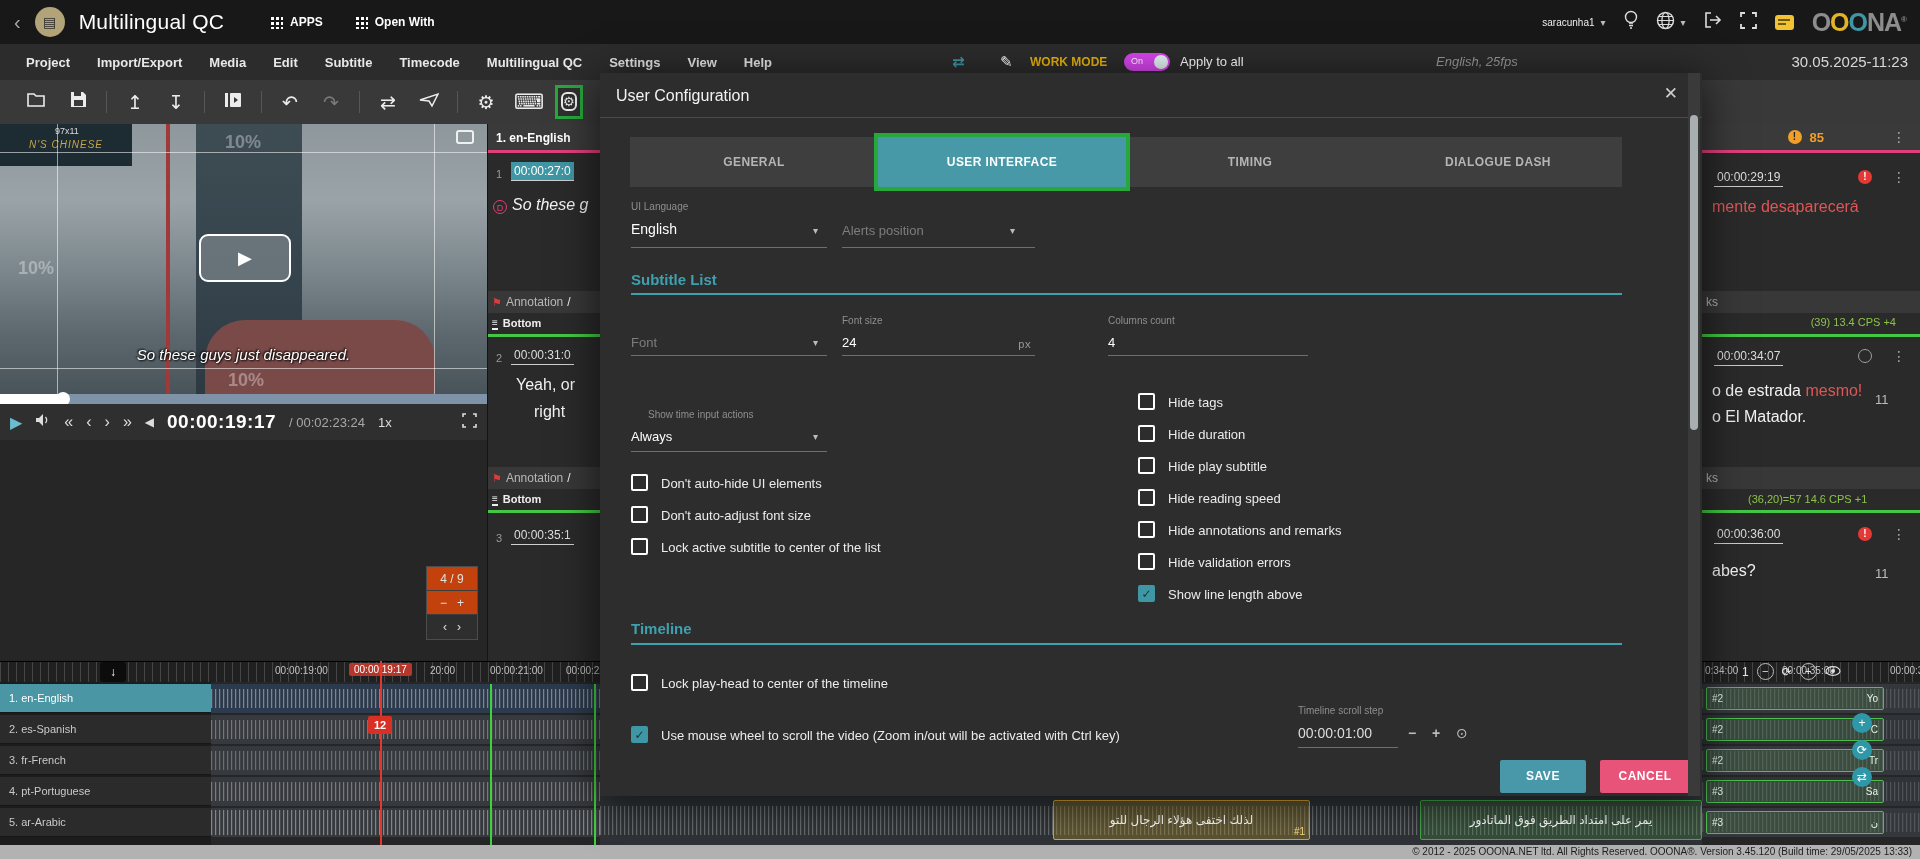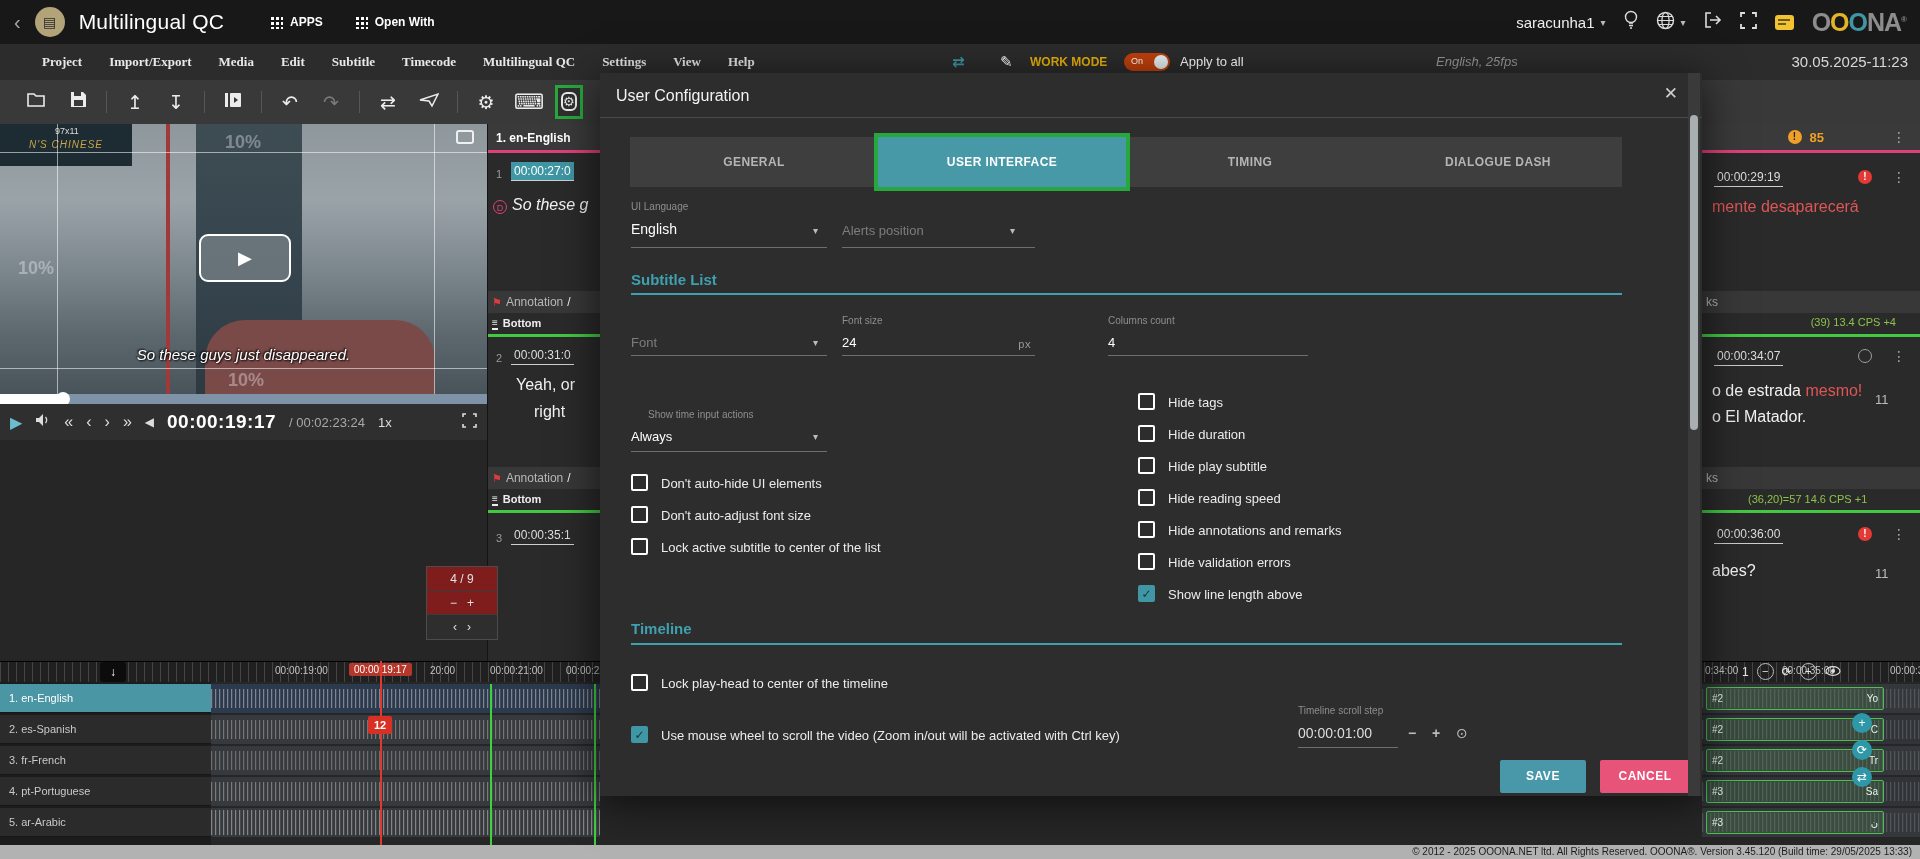--- a/index.html
+++ b/index.html
@@ -19,21 +19,21 @@
   .tb-right{margin-left:auto;display:flex;align-items:center;gap:18px;}
   .caret{font-size:10px;color:#bbb;}
   .chat-icon{width:19px;height:15px;background:#f2c230;border-radius:3px;position:relative;}
   .chat-icon:after{content:"";position:absolute;left:3px;bottom:-5px;border:5px solid transparent;border-top-color:#f2c230;border-left-width:3px;border-right-width:3px;}
   .chat-line{position:absolute;left:3px;height:2px;background:#6b5a14;width:12px;}
   .logo{font-weight:800;font-size:25px;letter-spacing:-1px;color:#8d8d8d;}
   .logo .oy{color:#e4b428;} .logo .ot{color:#3f96a4;} .logo sup{font-size:8px;color:#8d8d8d;}
 
   
   #menubar{left:0;top:44px;width:1920px;height:36px;background:#2c2c2c;}
-  .menu-items{display:flex;gap:27px;padding-left:42px;height:36px;align-items:center;font-family:Liberation Serif, serif;}
+  .menu-items{display:flex;gap:27px;padding-left:26px;height:36px;align-items:center;}
   .menu-item{font-size:13px;font-weight:600;color:#e8e8e8;cursor:default;white-space:nowrap;}
 
   
   #toolbar{left:0;top:80px;width:1920px;height:44px;background:#393939;display:flex;align-items:center;gap:15px;padding-left:24px;}
   .tbi{font-size:19px;color:#ececec;width:26px;text-align:center;cursor:default;}
   .tbi.dim{color:#7a7a7a;}
   .tsep{width:1px;height:22px;background:#565656;}
   .gear-square{width:26px;height:26px;border:2px solid #ececec;border-radius:6px;text-align:center;line-height:22px;font-size:13px;color:#ececec;}
   .green-box{border:3px solid #27a83c;padding:3px;background:#2f2f2f;}
 
@@ -88,21 +88,21 @@
   #ph-badge{left:368px;top:716px;width:24px;height:18px;background:#d83025;border-radius:2px;color:#fff;font-size:11px;font-weight:bold;text-align:center;line-height:18px;z-index:9;}
   .rlane{position:absolute;left:1702px;width:218px;height:29px;background:#34383c;}
   .blockg{position:absolute;border:1px solid #4fbf4f;background:rgba(80,140,80,.25);border-radius:2px;font-size:10px;color:#e8f5e9;display:flex;align-items:center;justify-content:space-between;padding:0 5px;}
   .tealbtn{position:absolute;width:20px;height:20px;border-radius:50%;background:#2f98a8;color:#fff;font-size:12px;text-align:center;line-height:20px;z-index:9;}
   .zctrl{position:absolute;left:1742px;top:663px;display:flex;gap:8px;align-items:center;z-index:9;color:#e5e5e5;font-size:12px;}
   .zcirc{width:17px;height:17px;border-radius:50%;border:1px solid #bdbdbd;text-align:center;line-height:15px;font-size:11px;color:#e5e5e5;}
   #midstrip{left:600px;top:796px;width:1102px;height:49px;background:#2f3337;overflow:hidden;}
   .block-ar{position:absolute;top:4px;height:40px;border-radius:2px;display:flex;align-items:center;justify-content:center;font-size:12px;color:#fff;direction:rtl;}
 
   
-  #pager{left:426px;top:566px;width:72px;background:#7f1d1d;border:1px solid #4c4c4c;z-index:6;}
+  #pager{left:426px;top:566px;width:52px;background:#c2410c;border:1px solid #4c4c4c;z-index:6;}
   .pager-row{height:24px;display:flex;align-items:center;justify-content:center;gap:10px;font-size:12px;color:#e2e2e2;border-bottom:1px solid #3c3c3c;}
 
   
   #footer{left:0;top:845px;width:1920px;height:14px;background:#b2b2b2;color:#1d1d1d;font-size:10px;line-height:14px;text-align:right;padding-right:8px;z-index:12;}
 
   
   #modal{left:600px;top:73px;width:1102px;height:723px;background:#2d2d2d;z-index:50;box-shadow:0 6px 40px rgba(0,0,0,.65);}
   .m-title{font-size:16px;color:#f2f2f2;}
   .m-div{position:absolute;left:0;top:44px;width:1102px;height:1px;background:#4b4b4b;}
   #tabbar{position:absolute;left:30px;top:64px;width:992px;height:50px;background:#3e3e3e;display:flex;}
@@ -134,21 +134,21 @@
     <div class="tb-group" style="margin-left:32px;">
       <span class="grid-icon"></span>
       <span>APPS</span>
     </div>
     <div class="tb-group" style="margin-left:18px;">
       <span class="grid-icon"></span>
       <span>Open With</span>
     </div>
     <div class="tb-right">
       <div class="flex" style="gap:6px;">
-        <span style="font-size:15px;color:#eee;">saracunha1</span>
+        <span style="font-size:10px;color:#eee;">saracunha1</span>
         <span class="caret">▾</span>
       </div>
       <span>
         <svg width="14" height="20" viewBox="0 0 14 20">
             <circle cx="7" cy="7" r="5.5" fill="none" stroke="#ddd" stroke-width="1.4"></circle>
             <path d="M5 13h4M5 15.5h4M6 18h2" stroke="#ddd" stroke-width="1.3"></path>
           </svg>
       </span>
       <div class="flex" style="gap:6px;">
         <span>
@@ -190,21 +190,21 @@
       <span class="menu-item">Subtitle</span>
       <span class="menu-item">Timecode</span>
       <span class="menu-item">Multilingual QC</span>
       <span class="menu-item">Settings</span>
       <span class="menu-item">View</span>
       <span class="menu-item">Help</span>
     </div>
     <span class="abs" style="left:952px;top:9px;color:#3f96a4;font-size:15px;font-weight:bold;">⇄</span>
     <span class="abs" style="left:1000px;top:9px;color:#fff;font-size:15px;">✎</span>
     <span class="abs" style="left:1030px;top:11px;font-size:12px;font-weight:bold;color:#eab308;">WORK MODE</span>
-    <div class="abs" style="left:1124px;top:9px;width:46px;height:18px;border-radius:9px;background:#c2410c;">
+    <div class="abs" style="left:1124px;top:9px;width:46px;height:18px;border-radius:9px;background:#d946ef;">
       <span style="position:absolute;left:7px;top:3px;font-size:9px;color:#fff;">On</span>
       <span style="position:absolute;right:2px;top:2px;width:14px;height:14px;border-radius:50%;background:#e8f4f6;"></span>
     </div>
     <span class="abs" style="left:1180px;top:10px;font-size:13px;color:#fff;">Apply to all</span>
     <span class="abs" style="left:1436px;top:10px;font-size:13px;font-style:italic;color:#9a9a9a;">English, 25fps</span>
     <span class="abs" style="right:12px;top:9px;font-size:15px;color:#d8d8d8;">30.05.2025-11:23</span>
   </div>
 
   <div id="toolbar" class="abs">
     <span class="tbi">
@@ -413,20 +413,30 @@
       <div class="wave" style="opacity:.85;"></div>
     </div>
   <div class="lane abs" style="top:808px;">
       <div class="wave" style="top:8%;height:84%;"></div>
     </div>
   <div class="vline-green" style="left:490px;"></div>
   <div class="vline-green" style="left:594px;"></div>
   <div id="playhead" class="abs"></div>
   <div id="ph-badge" class="abs"><span>12</span></div>
 
+  <div id="midstrip" class="abs">
+    <div class="wave" style="top:20%;height:60%;opacity:.7;"></div>
+    <div class="block-ar" style="left:453px;width:257px;border:1px solid #d9a52c;background:rgba(160,135,45,.4);">
+      <span>لذلك اختفى هؤلاء الرجال للتو</span>
+      <span style="position:absolute;right:4px;bottom:2px;font-size:10px;color:#ffe082;direction:ltr;">#1</span>
+    </div>
+    <div class="block-ar" style="left:820px;width:282px;border:1px solid #46a84b;background:rgba(70,130,70,.35);">
+      <span>يمر على امتداد الطريق فوق الماتادور</span>
+    </div>
+  </div>
 
   <div class="rlane abs" style="top:684px;">
       <div class="wave" style="opacity:.4;"></div>
     </div>
   <div class="rlane abs" style="top:715px;background:#303439;">
       <div class="wave" style="opacity:.4;"></div>
     </div>
   <div class="rlane abs" style="top:746px;">
       <div class="wave" style="opacity:.4;"></div>
     </div>

